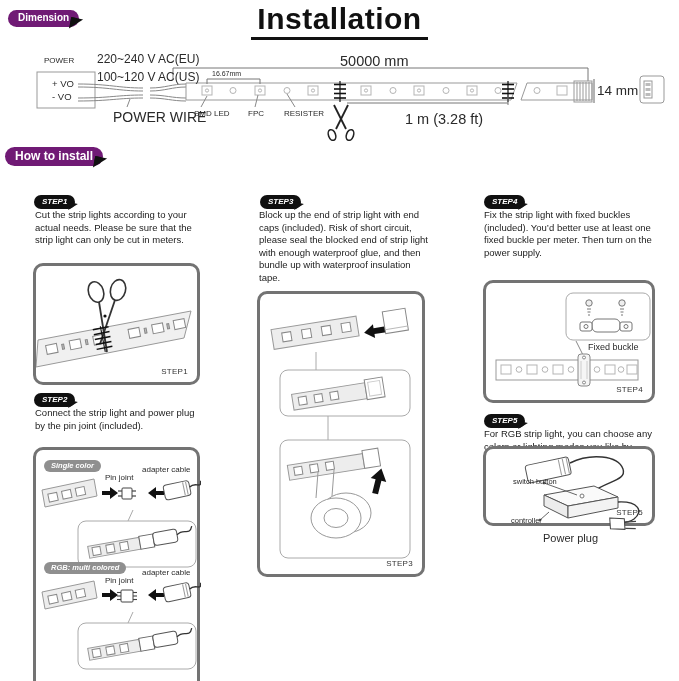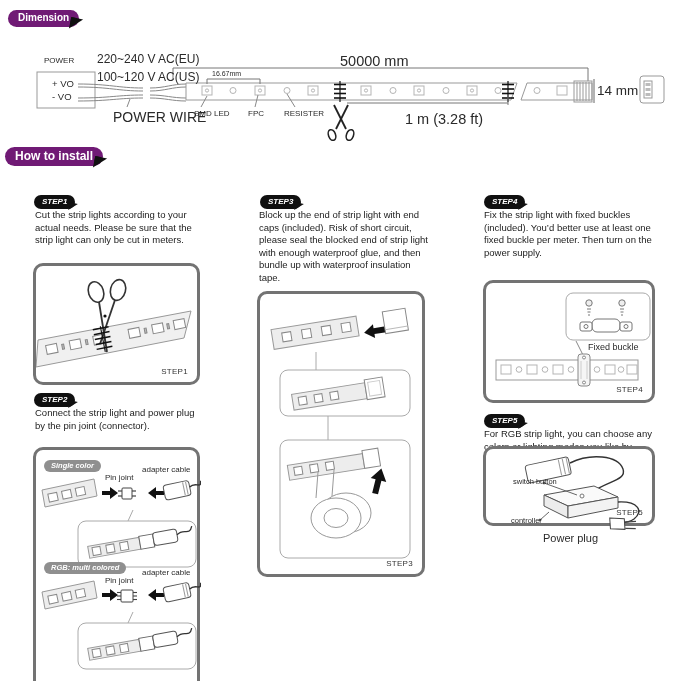--- a/index.html
+++ b/index.html
@@ -58,20 +58,23 @@
     text-decoration:underline; text-underline-offset:3px;
   }
   .s { stroke:#999; fill:none; }
 </style>
 </head>
 <body>
 
 <div class="page">
 
   <span class="bubble bubble-dimension">Dimension</span>
+  <div class="title-wrap">
+    <h1>Installation</h1>
+  </div>
 
   <div class="dim-diagram">
     <svg width="679" height="100" viewBox="0 0 679 100">
 
       <rect x="37" y="27" width="58" height="36" class="s"></rect>
 
       <g stroke="#888" fill="none" stroke-width="1">
         <path d="M78,39 C110,39 118,43 143,43"></path>
           <path d="M78,42 C110,42 118,46 143,46"></path>
         <path d="M150,43 C165,43 172,39 186,39"></path>
@@ -219,21 +222,21 @@
           <line x1="59" y1="67" x2="75" y2="67" stroke-width="1.5"></line>
         <line x1="59" y1="72" x2="75" y2="72" stroke-width="1.5"></line>
           <line x1="59" y1="77" x2="75" y2="77" stroke-width="1.5"></line>
         <line x1="59" y1="82" x2="75" y2="82" stroke-width="1.5"></line>
       </g>
     </svg>
     <span class="diagram-tag">STEP1</span>
   </div>
 
   <span class="step-badge" style="left:34px; top:393px;">STEP2</span>
-  <p class="step-text" style="left:35px; top:407px; width:162px;">Connect the strip light and power plug by the pin joint (connector).</p>
+  <p class="step-text" style="left:35px; top:407px; width:162px;">Connect the strip light and power plug by the pin joint (included).</p>
   <div class="diagram-box" style="left:33px; top:447px; width:167px; height:280px;">
     <svg width="165" height="224" viewBox="0 0 165 224">
 
       <polygon points="6,40 58,29 61,46 9,57" fill="#ededed" stroke="#999"></polygon>
       <g transform="rotate(-12 32 43)" stroke="#888" fill="#fff">
         <rect x="12" y="40" width="9" height="8"></rect>
           <rect x="26" y="40" width="9" height="8"></rect>
           <rect x="40" y="40" width="9" height="8"></rect>
       </g>
       <polygon points="66,41 74,41 74,37 82,43 74,49 74,45 66,45" fill="#111"></polygon>

